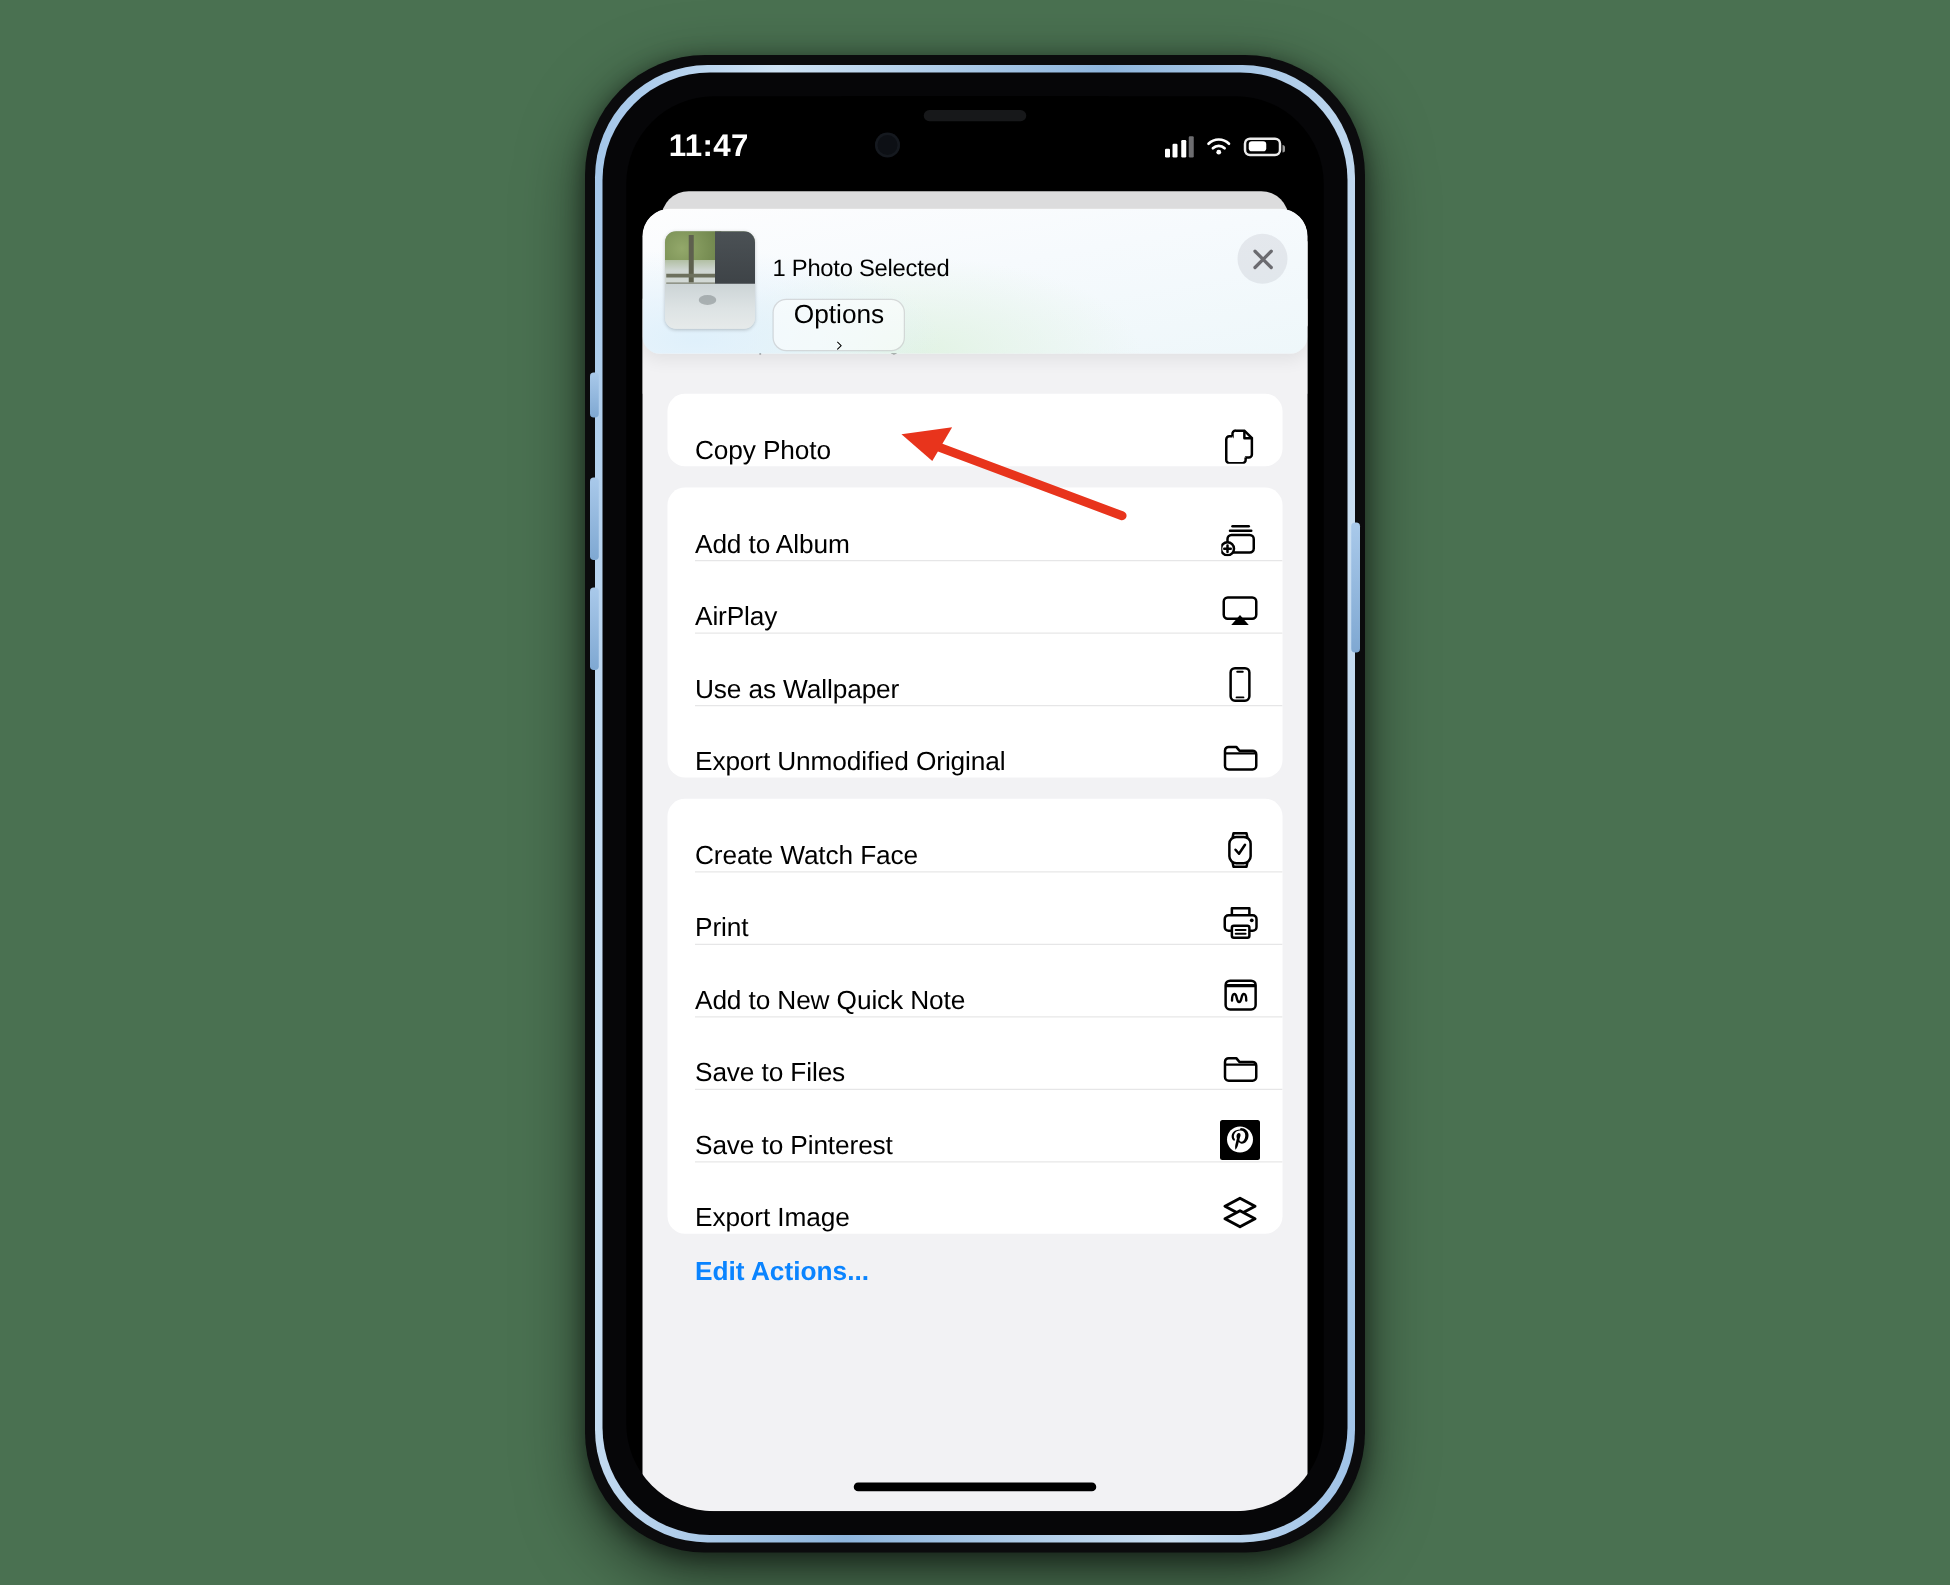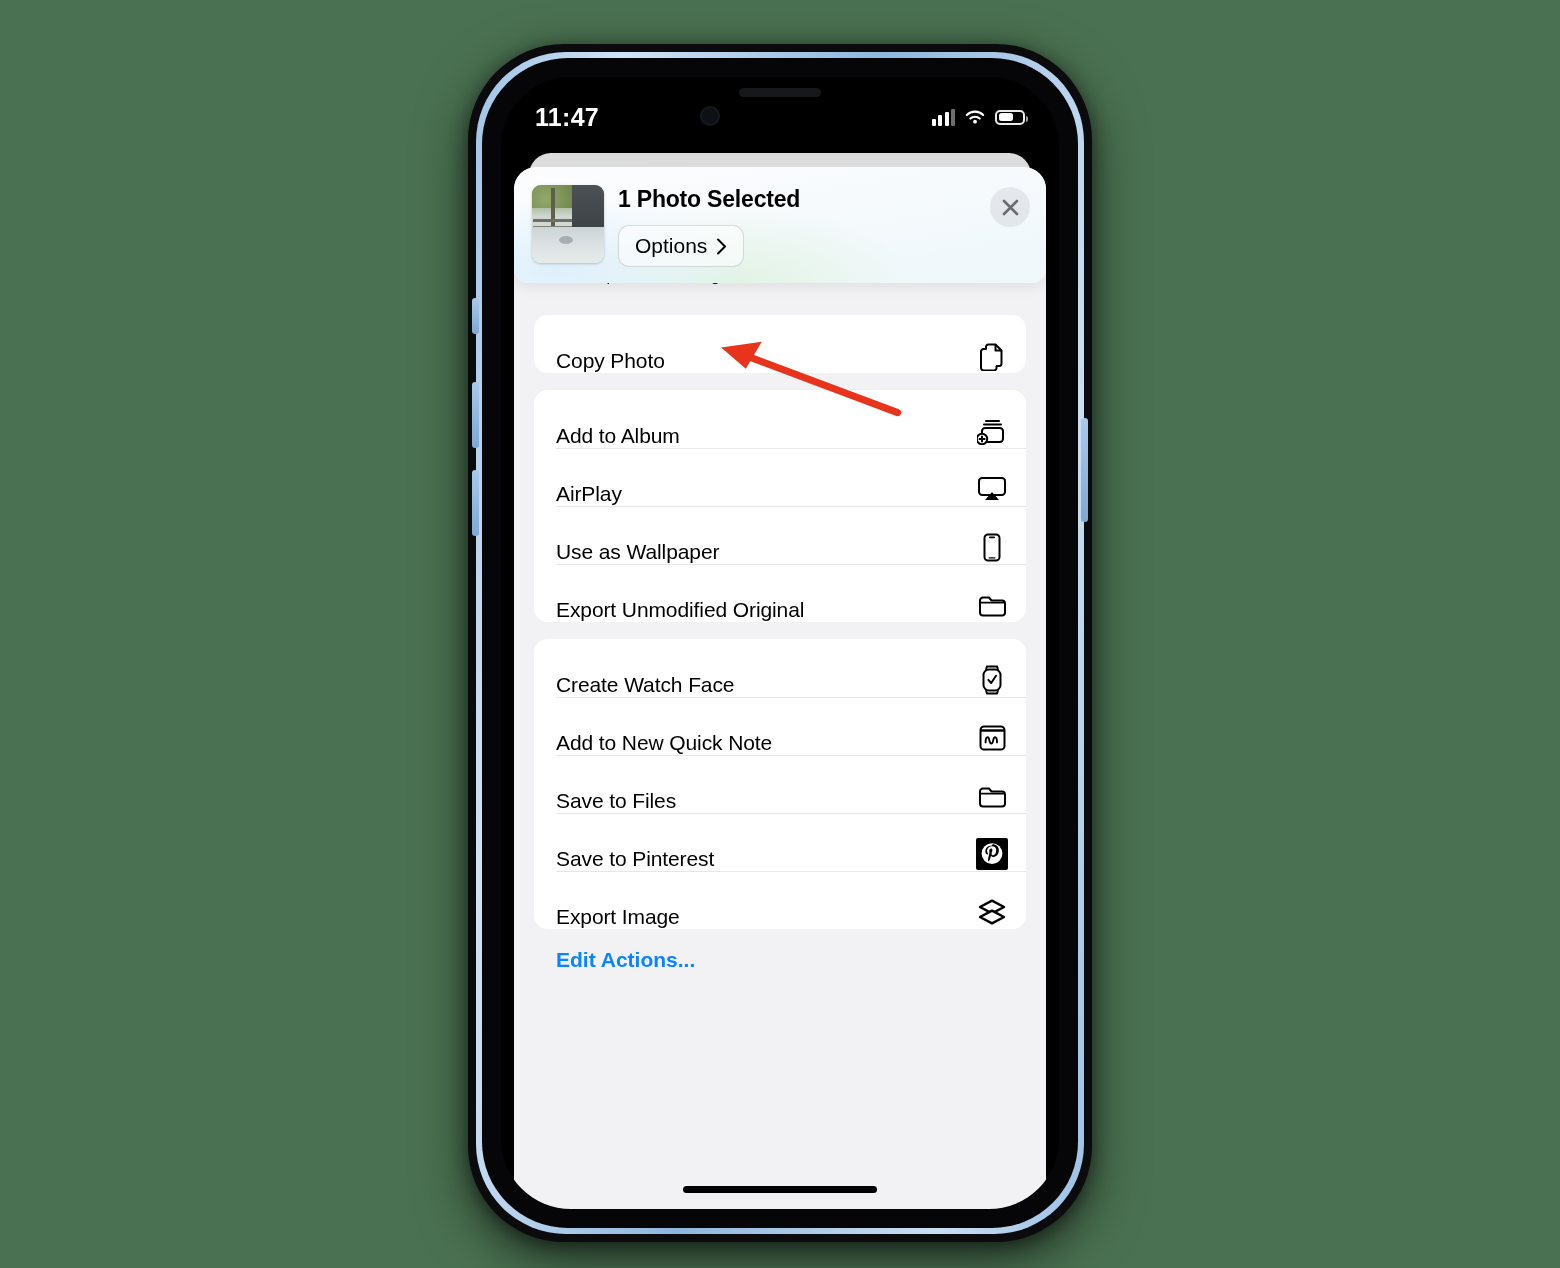--- a/index.html
+++ b/index.html
@@ -124,27 +124,27 @@
   #thumb .rail2 { position:absolute; left:2%; top:52%; width:56%; height:2px;
     background:#7d8070; }
   #thumb .trunk { position:absolute; left:26%; top:4%; width:4px; height:48%;
     background:#5e604e; }
   #thumb .leaf { position:absolute; left:0; top:0; width:62%; height:30%;
     background: radial-gradient(circle at 30% 60%, #93a86a 0%, #7c9257 55%, #6b8049 100%); }
   #thumb .spot { position:absolute; left:38%; top:66%; width:14px; height:8px;
     border-radius:50%; background:rgba(120,128,130,.5); }
 
   #header-mid { margin-left:14px; display:flex; flex-direction:column; align-items:flex-start; }
-  #sheet-title { font-size:23px; font-weight:700; color:#000; letter-spacing:-.2px; margin-top:1px; }
+  #sheet-title { font-size:19px; font-weight:400; color:#000; letter-spacing:-.2px; margin-top:20px; }
   #options-btn {
     margin-top:12px; height:42px; padding:0 16px;
     border:1px solid rgba(60,60,67,.18); border-radius:11px;
     background: rgba(255,255,255,.55);
     display:flex; align-items:center; gap:9px;
-    font-size:21px; color:#000; cursor:pointer;
+    font-size:21px; color:#000; cursor:pointer;flex-direction:column;
   }
   #options-chevron { display:block; }
   #close-btn {
     margin-left:auto; margin-top:2px;
     width:40px; height:40px; border-radius:50%;
     background: rgba(118,118,128,.13);
     display:flex; align-items:center; justify-content:center; cursor:pointer;
   }
 
   
@@ -332,20 +332,32 @@
             <span class="row-icon">
               <svg width="24" height="30" viewBox="0 0 24 30">
                 <path d="M6 5.5 L6.8 1.6 H17.2 L18 5.5" fill="#fff" stroke="#000" stroke-width="2" stroke-linejoin="round"></path>
                 <path d="M6 24.5 L6.8 28.4 H17.2 L18 24.5" fill="#fff" stroke="#000" stroke-width="2" stroke-linejoin="round"></path>
                 <rect x="3.5" y="4.5" width="17" height="21" rx="5.5" fill="#fff" stroke="#000" stroke-width="2"></rect>
                 <path d="M8.4 14.8 L11.2 18 L16 10.8" stroke="#000" stroke-width="2" fill="none" stroke-linecap="round" stroke-linejoin="round"></path>
               </svg>
             </span>
           </div>
           <div class="row">
+            <span class="row-label">Print</span>
+            <span class="row-icon">
+              <svg width="29" height="28" viewBox="0 0 29 28">
+                <path d="M7.5 8.5V2.6h14V8.5" fill="#fff" stroke="#000" stroke-width="2" stroke-linejoin="round"></path>
+                <rect x="1.8" y="8.2" width="25.4" height="12.4" rx="3" fill="#fff" stroke="#000" stroke-width="2"></rect>
+                <circle cx="23.4" cy="12.2" r="1.5" fill="#000"></circle>
+                <rect x="7.5" y="16.5" width="14" height="9.6" rx="1.6" fill="#fff" stroke="#000" stroke-width="2"></rect>
+                <path d="M10.6 20h7.8 M10.6 23h7.8" stroke="#000" stroke-width="1.7" stroke-linecap="round"></path>
+              </svg>
+            </span>
+          </div>
+          <div class="row">
             <span class="row-label">Add to New Quick Note</span>
             <span class="row-icon">
               <svg width="27" height="26" viewBox="0 0 27 26">
                 <rect x="1.5" y="1.5" width="24" height="23" rx="3.6" fill="#fff" stroke="#000" stroke-width="2"></rect>
                 <path d="M1.5 5.5h24" stroke="#000" stroke-width="2.6"></path>
                 <path d="M6.6 17.4c0-4 1-5.2 1.9-5.2s1.5 1 1.9 3.2c.4 2.1 1 3.2 1.9 3.2s1.5-1.1 1.9-3.2c.4-2.2 1-3.2 1.9-3.2s1.9 1.2 1.9 5.2" fill="none" stroke="#000" stroke-width="1.9" stroke-linecap="round"></path>
               </svg>
             </span>
           </div>
           <div class="row">

